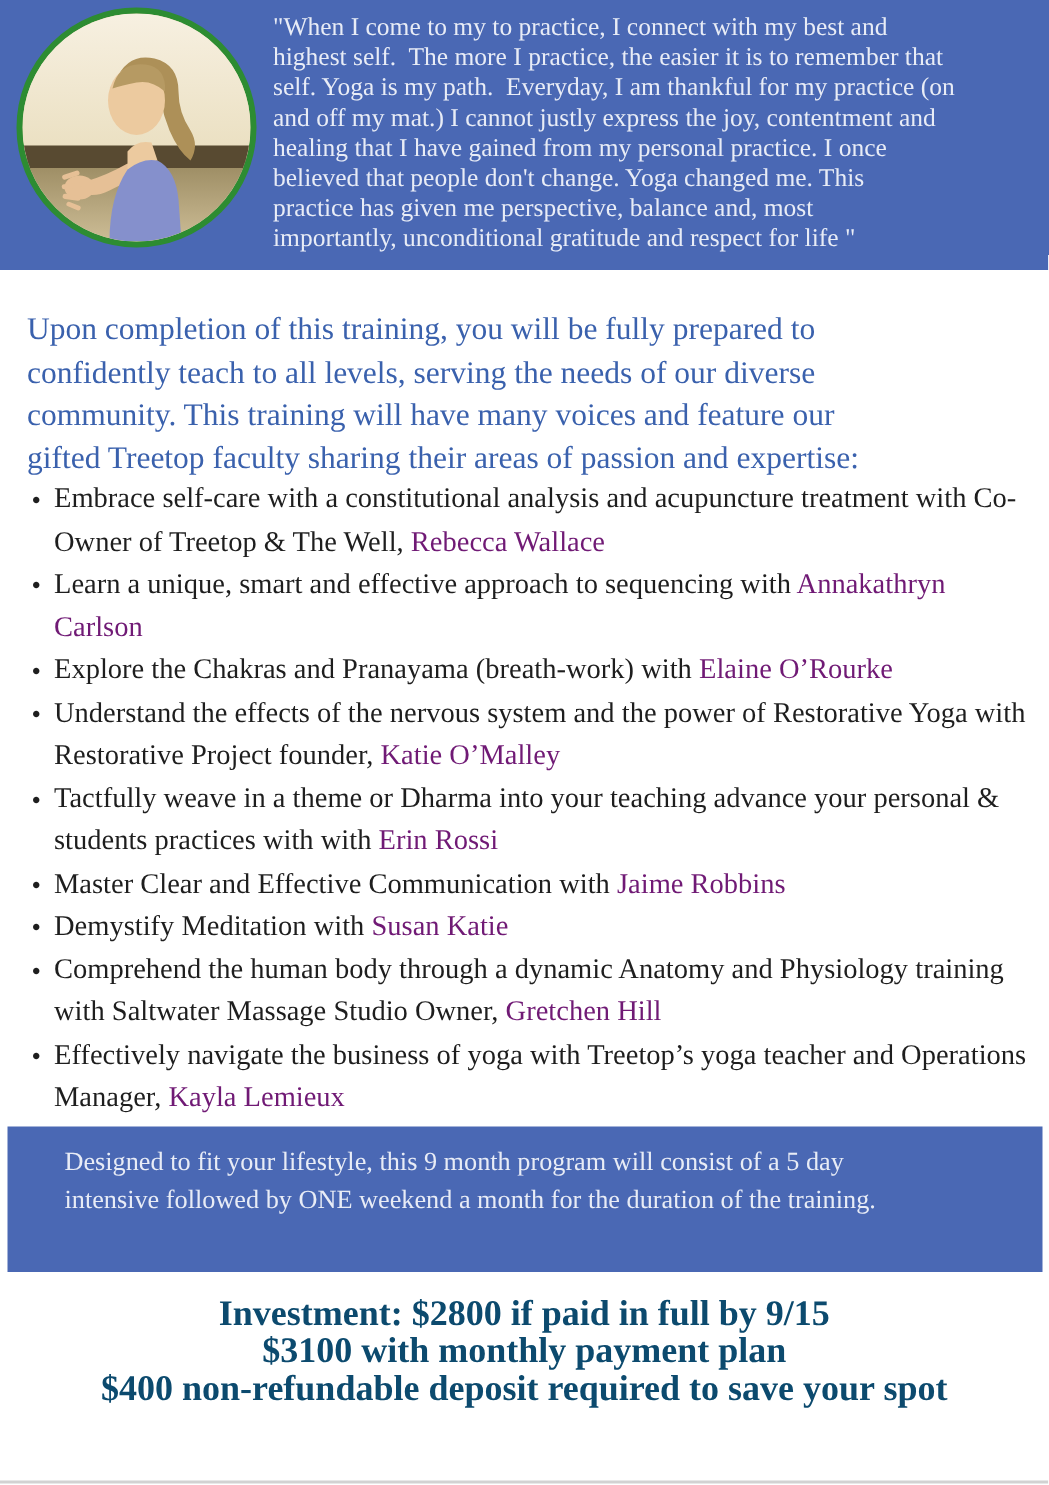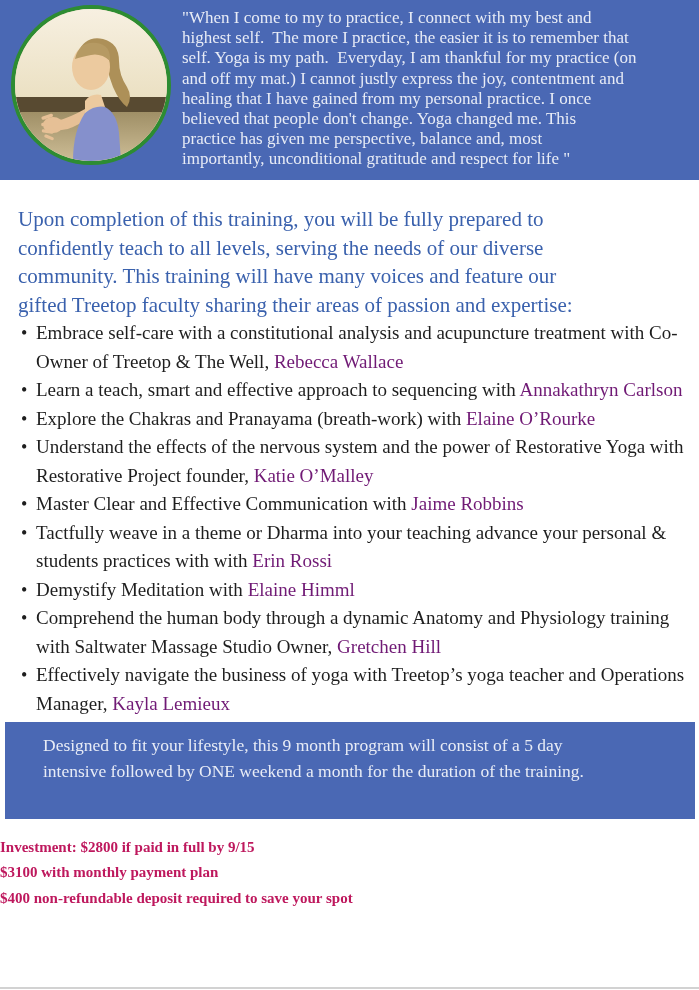--- a/index.html
+++ b/index.html
@@ -64,23 +64,24 @@
     height:97px;
     background:#4a68b4;
     color:#e8ecf6;
     font-size:17.5px;line-height:25.5px;
     padding:11px 20px 0 38px;
     white-space:pre-line;
   }
   
   .investment{
     margin-top:16px;
-    color:#be185d;
+    text-align:center;
+    color:#0c4a6e;
     font-weight:bold;
-    font-size:15px;line-height:25.3px;
+    font-size:24px;line-height:25.3px;
   }
   .bottom-rule{
     position:absolute;left:0;right:0;bottom:1px;
     border-top:2px solid #d2d2d2;
   }
 </style>
 </head>
 <body>
 
 <div class="page">
@@ -133,26 +134,26 @@
 
   <section class="intro">
     <div class="intro-text">Upon completion of this training, you will be fully prepared to
 confidently teach to all levels, serving the needs of our diverse
 community. This training will have many voices and feature our
 gifted Treetop faculty sharing their areas of passion and expertise:</div>
   </section>
 
   <ul class="bullets">
     <li><span>Embrace self-care with a constitutional analysis and acupuncture treatment with Co-Owner of Treetop &amp; The Well, </span><span class="name">Rebecca Wallace</span></li>
-    <li><span>Learn a teach, smart and effective approach to sequencing with </span><span class="name">Annakathryn Carlson</span></li>
+    <li><span>Learn a unique, smart and effective approach to sequencing with </span><span class="name">Annakathryn Carlson</span></li>
     <li><span>Explore the Chakras and Pranayama (breath-work) with </span><span class="name">Elaine O’Rourke</span></li>
     <li><span>Understand the effects of the nervous system and the power of Restorative Yoga with Restorative Project founder, </span><span class="name">Katie O’Malley</span></li>
+    <li><span>Tactfully weave in a theme or Dharma into your teaching advance your personal &amp; students practices with with </span><span class="name">Erin Rossi</span></li>
     <li><span>Master Clear and Effective Communication with </span><span class="name">Jaime Robbins</span></li>
-    <li><span>Tactfully weave in a theme or Dharma into your teaching advance your personal &amp; students practices with with </span><span class="name">Erin Rossi</span></li>
-    <li><span>Demystify Meditation with </span><span class="name">Elaine Himml</span></li>
+    <li><span>Demystify Meditation with </span><span class="name">Susan Katie</span></li>
     <li><span>Comprehend the human body through a dynamic Anatomy and Physiology training with Saltwater Massage Studio Owner, </span><span class="name">Gretchen Hill</span></li>
     <li><span>Effectively navigate the business of yoga with Treetop’s yoga teacher and Operations Manager, </span><span class="name">Kayla Lemieux</span></li>
   </ul>
 
   <section class="banner">Designed to fit your lifestyle, this 9 month program will consist of a 5 day
 intensive followed by ONE weekend a month for the duration of the training.</section>
 
   <section class="investment">
     <div>Investment: $2800 if paid in full by 9/15</div>
     <div>$3100 with monthly payment plan</div>

